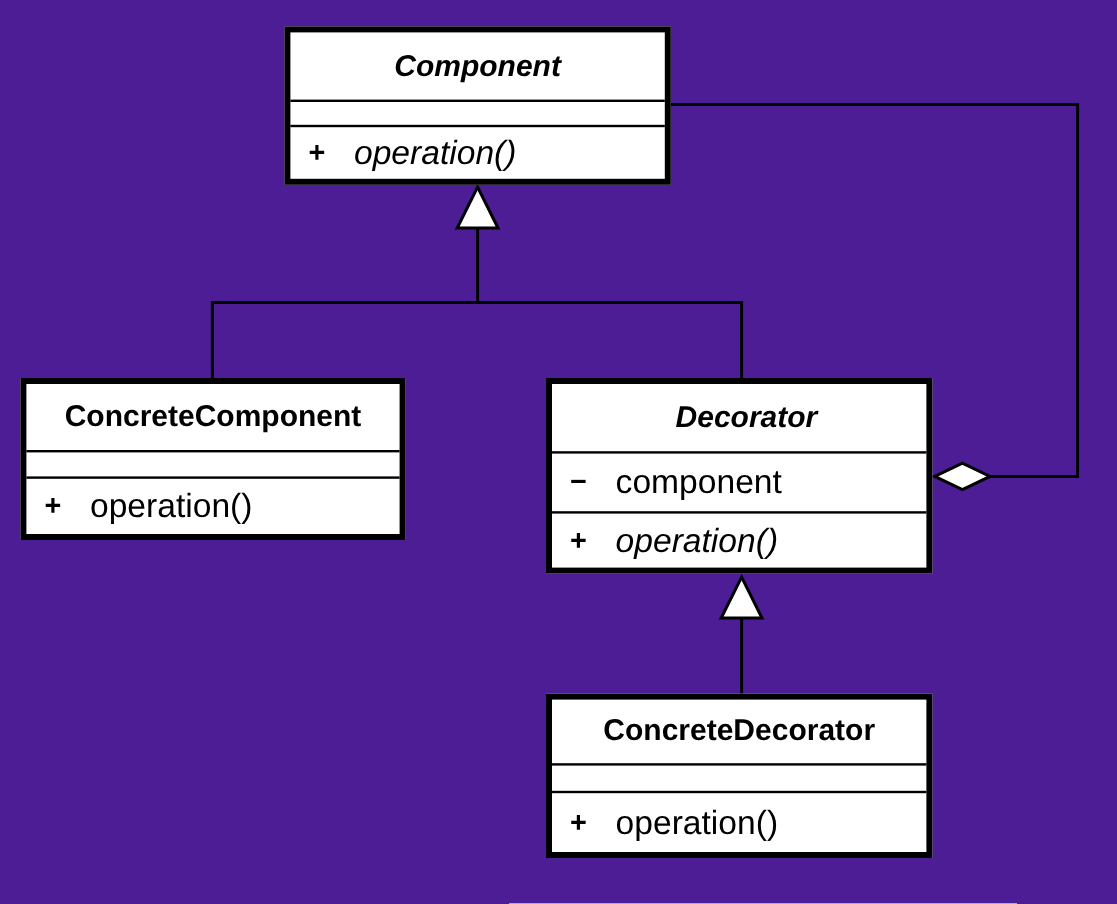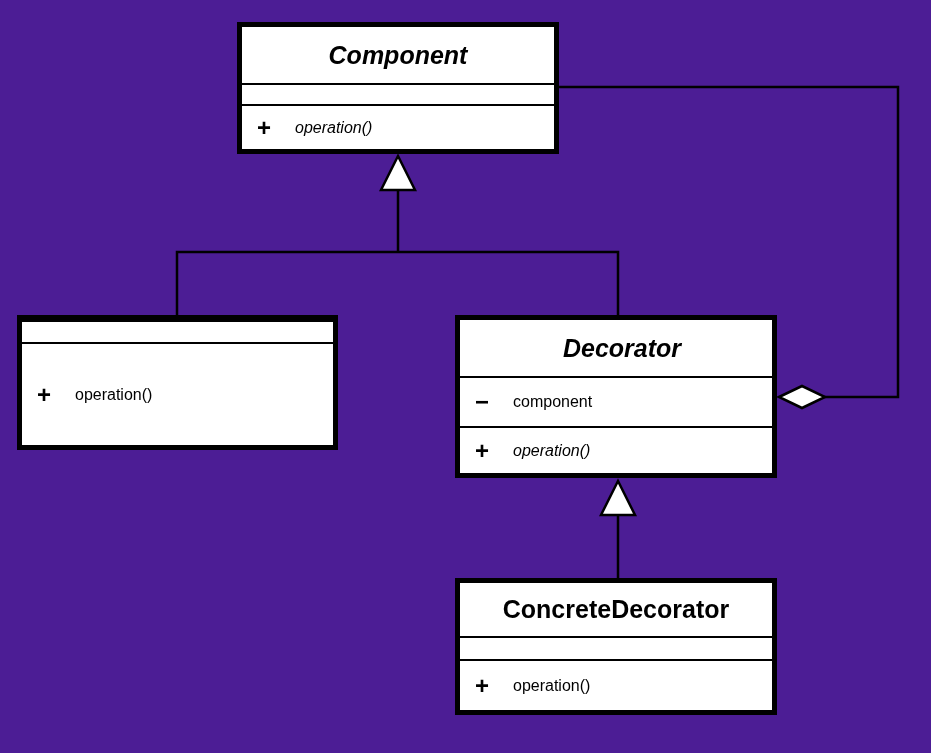--- a/index.html
+++ b/index.html
@@ -59,21 +59,21 @@
     white-space: nowrap;
   }
   .vis {
     font-size: 24px;
     font-weight: bold;
     color: #000000;
     width: 17px;
     text-align: left;
   }
   .member-name {
-    font-size: 16px;
+    font-size: 28px;
     color: #000000;
     margin-left: 21px;
   }
   .member-name.abstract {
     font-style: italic;
   }
   .connector-layer line,
   .connector-layer polyline {
     stroke: #000000;
     stroke-width: 2.5;
@@ -109,20 +109,21 @@
     <div class="uml-compartment" style="height:19px;"></div>
     <div class="uml-compartment fill">
       <div class="member">
         <span class="vis">+</span>
         <span class="member-name abstract">operation()</span>
       </div>
     </div>
   </div>
 
   <div class="uml-class" style="left:17px; top:315px; width:321px; height:135px;">
+    <div class="uml-title" style="height:55px;">ConcreteComponent</div>
     <div class="uml-compartment" style="height:20px;"></div>
     <div class="uml-compartment fill">
       <div class="member">
         <span class="vis">+</span>
         <span class="member-name">operation()</span>
       </div>
     </div>
   </div>
 
   <div class="uml-class" style="left:455px; top:315px; width:322px; height:163px;">

